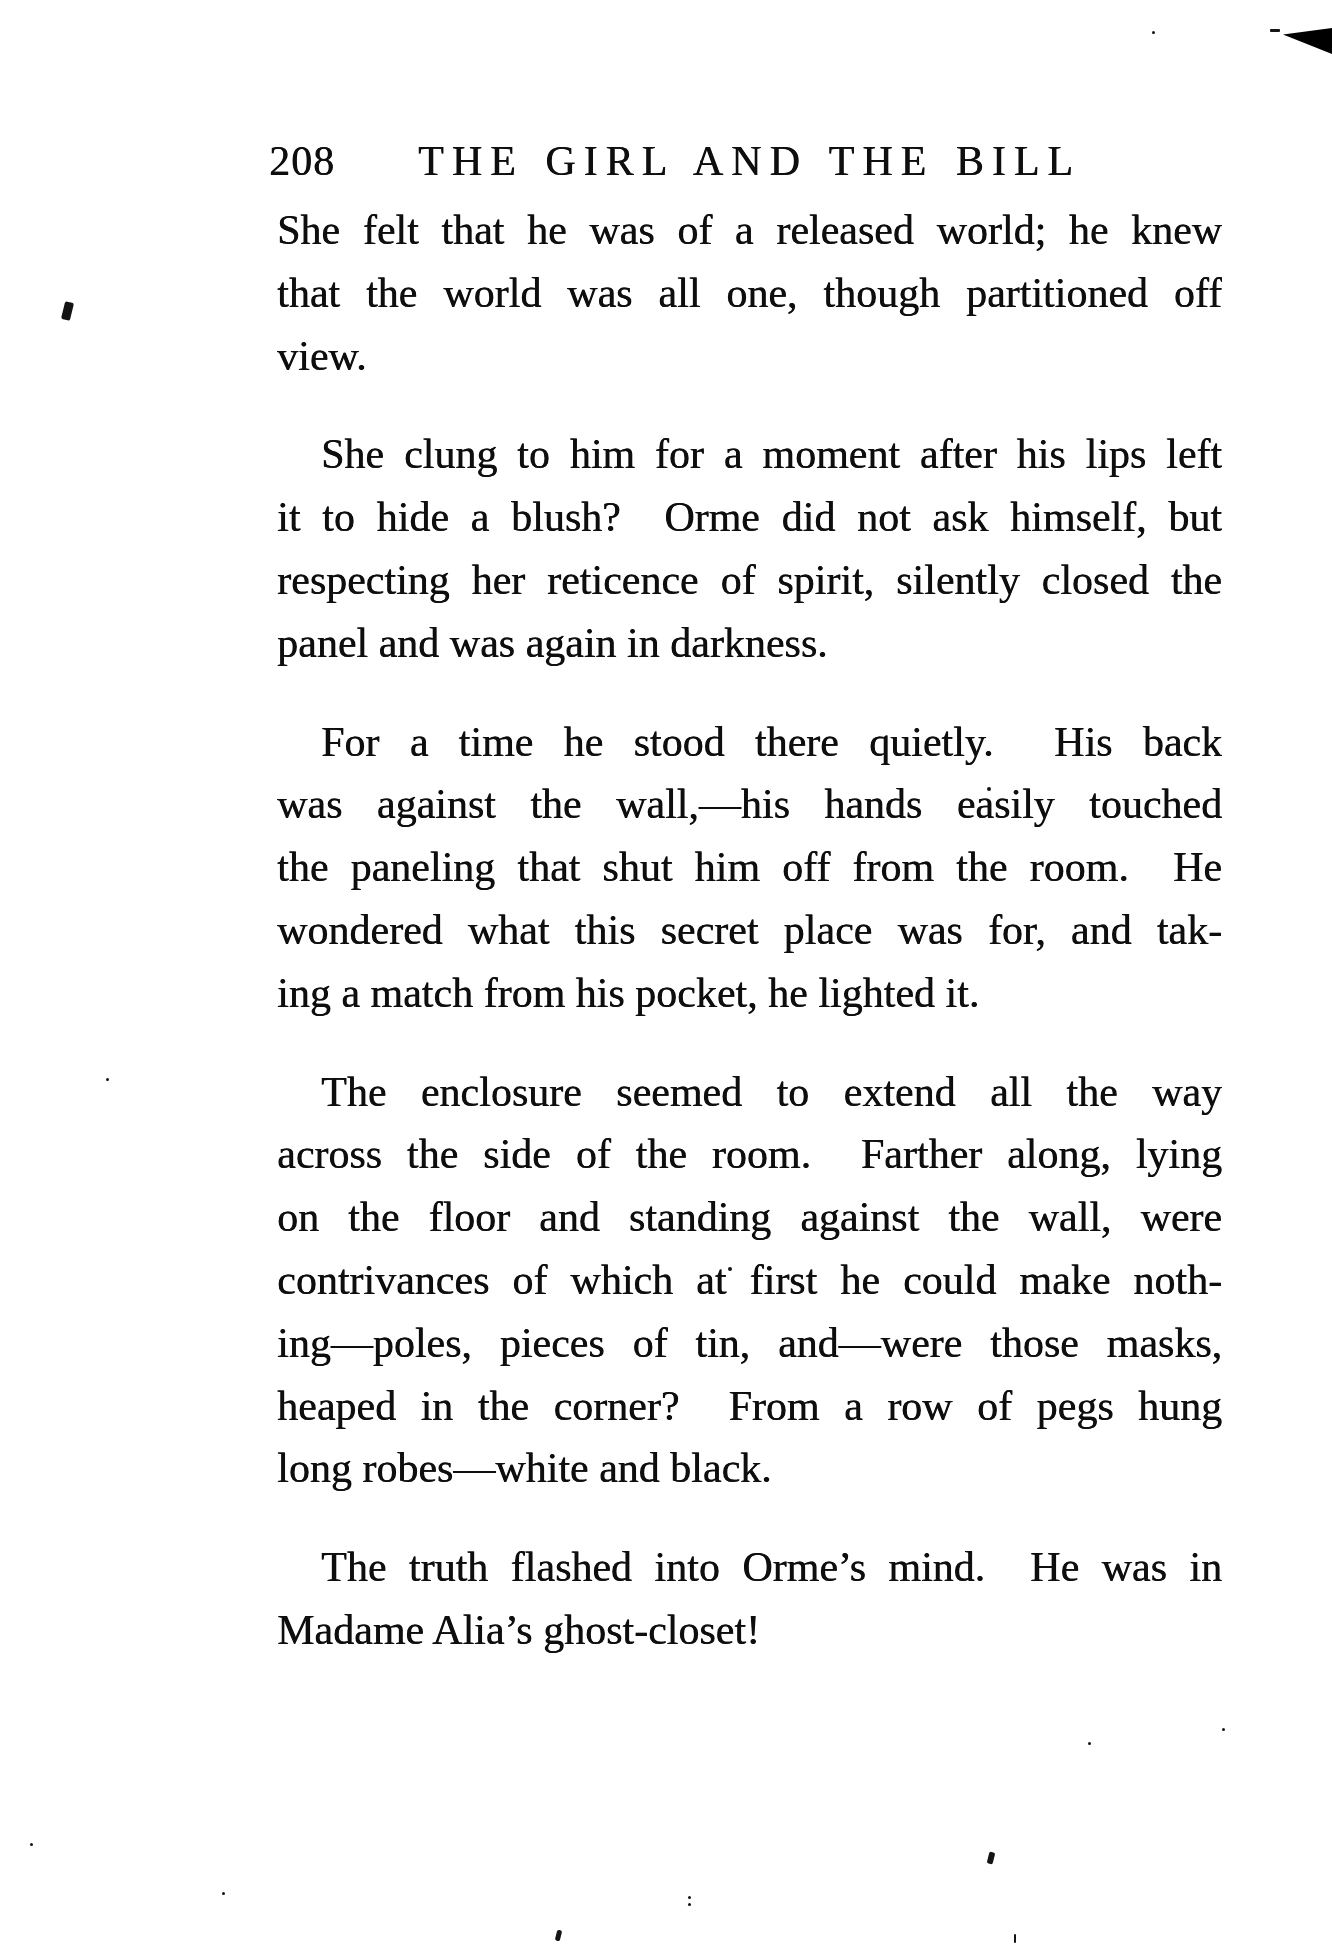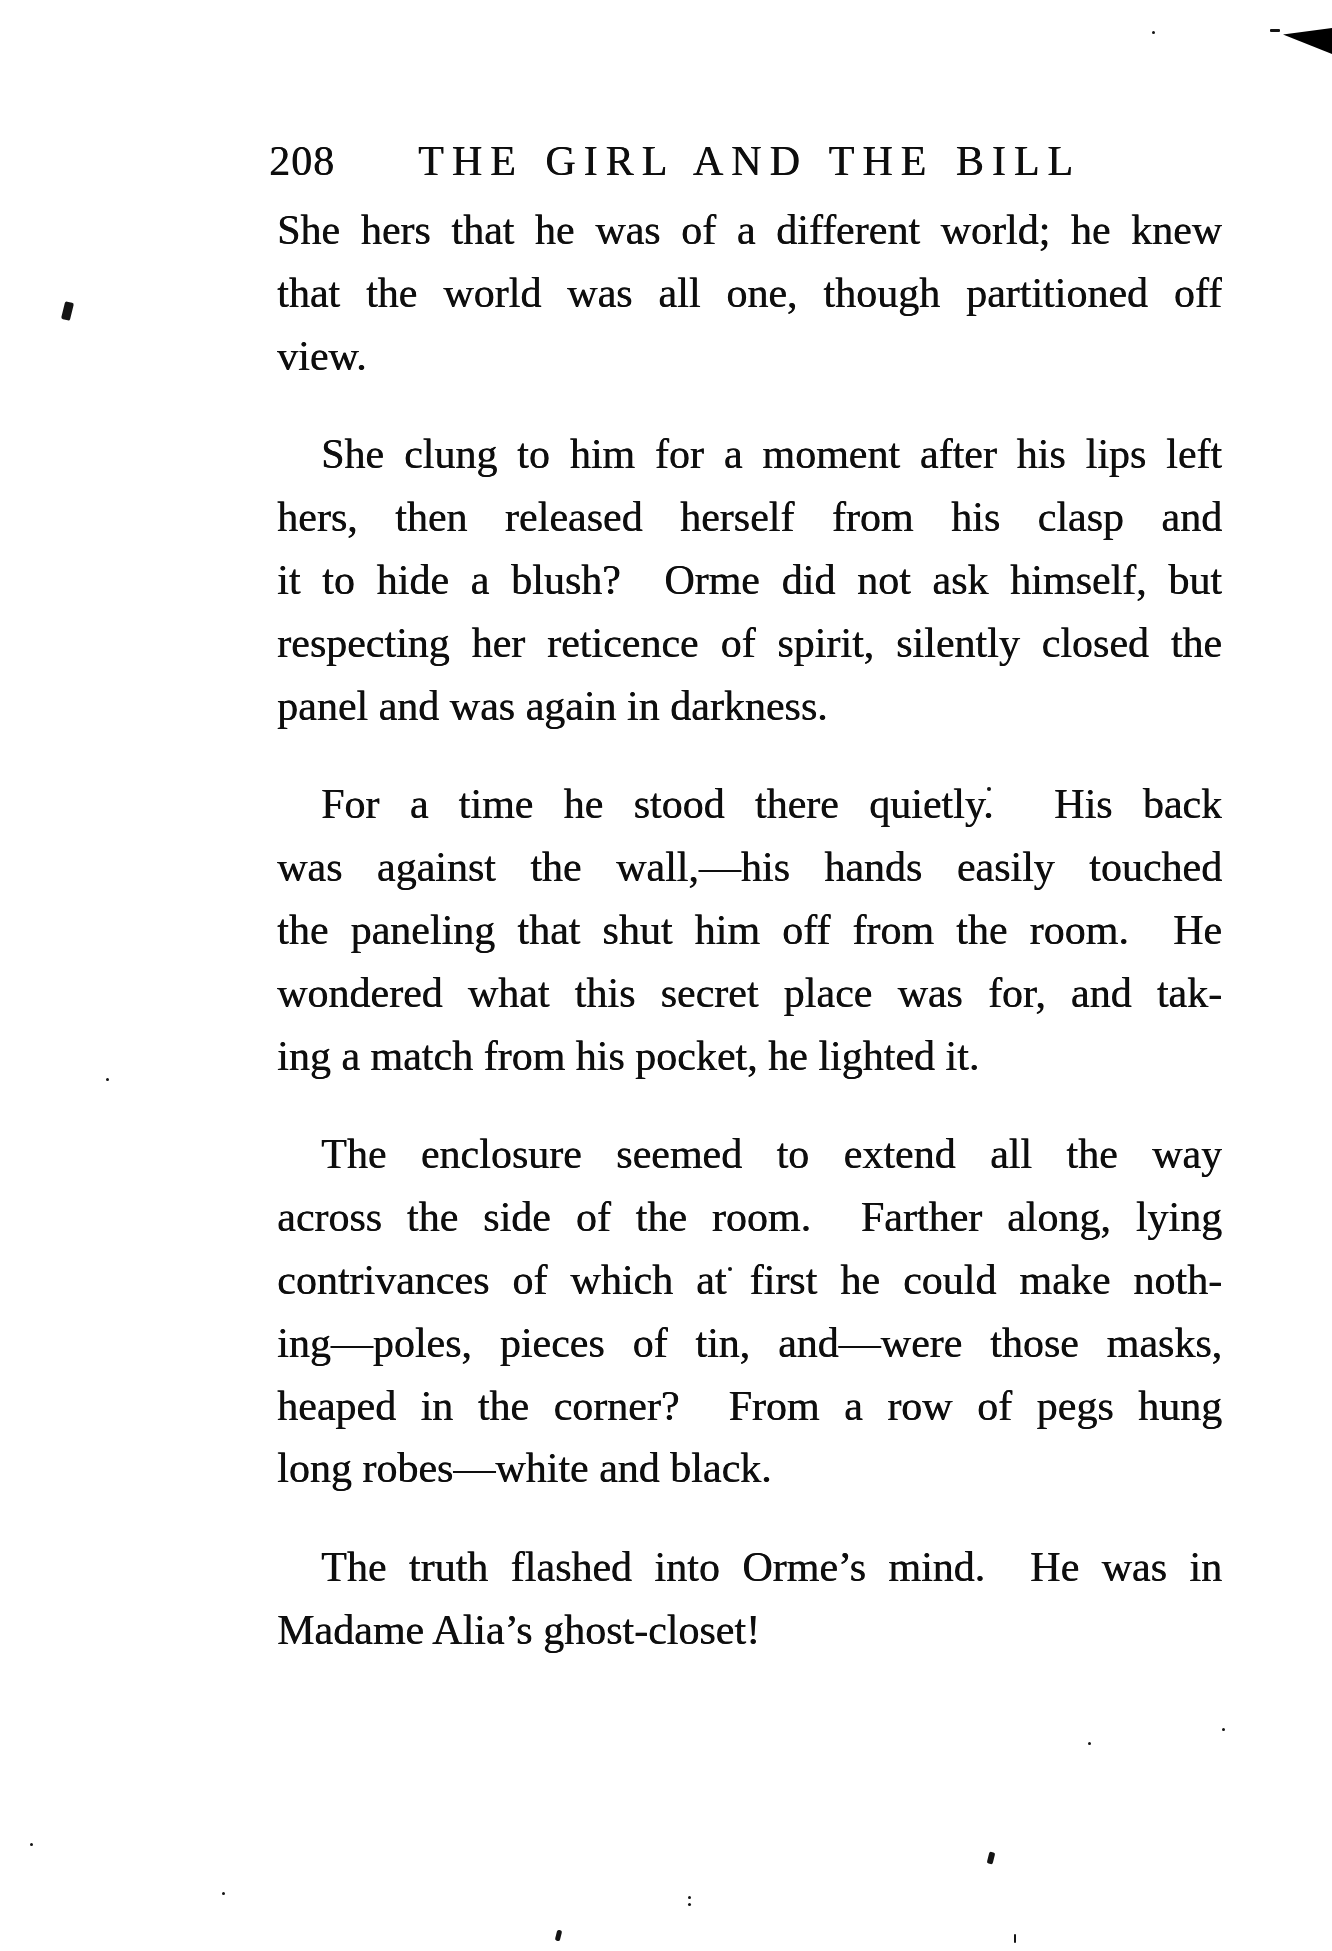--- a/index.html
+++ b/index.html
@@ -54,35 +54,35 @@
 
 <div class="page">
 
   <header class="header">
     <span class="pagenum">208</span>
     <span class="running-title">THE GIRL AND THE BILL</span>
   </header>
 
   <main class="body">
 
-  <div class="line">She hers that he was of a different world; he knew</div>
+  <div class="line">She felt that he was of a released world; he knew</div>
       <div class="line">that the world was all one, though partitioned off</div>
       <div class="line end">view.</div>
       <div class="line indent">She clung to him for a moment after his lips left</div>
-      <div class="line">hers, then released herself from his clasp and</div>
       <div class="line">it to hide a blush?&nbsp; Orme did not ask himself, but</div>
       <div class="line">respecting her reticence of spirit, silently closed the</div>
       <div class="line end">panel and was again in darkness.</div>
       <div class="line indent">For a time he stood there quietly.&nbsp; His back</div>
       <div class="line">was against the wall,—his hands easily touched</div>
       <div class="line">the paneling that shut him off from the room.&nbsp; He</div>
       <div class="line">wondered what this secret place was for, and tak-</div>
       <div class="line end">ing a match from his pocket, he lighted it.</div>
       <div class="line indent">The enclosure seemed to extend all the way</div>
       <div class="line">across the side of the room.&nbsp; Farther along, lying</div>
+      <div class="line">on the floor and standing against the wall, were</div>
       <div class="line">contrivances of which at first he could make noth-</div>
       <div class="line">ing—poles, pieces of tin, and—were those masks,</div>
       <div class="line">heaped in the corner?&nbsp; From a row of pegs hung</div>
       <div class="line end">long robes—white and black.</div>
       <div class="line indent">The truth flashed into Orme’s mind.&nbsp; He was in</div>
       <div class="line end">Madame Alia’s ghost-closet!</div>
     </main>
 
   <div>
 

